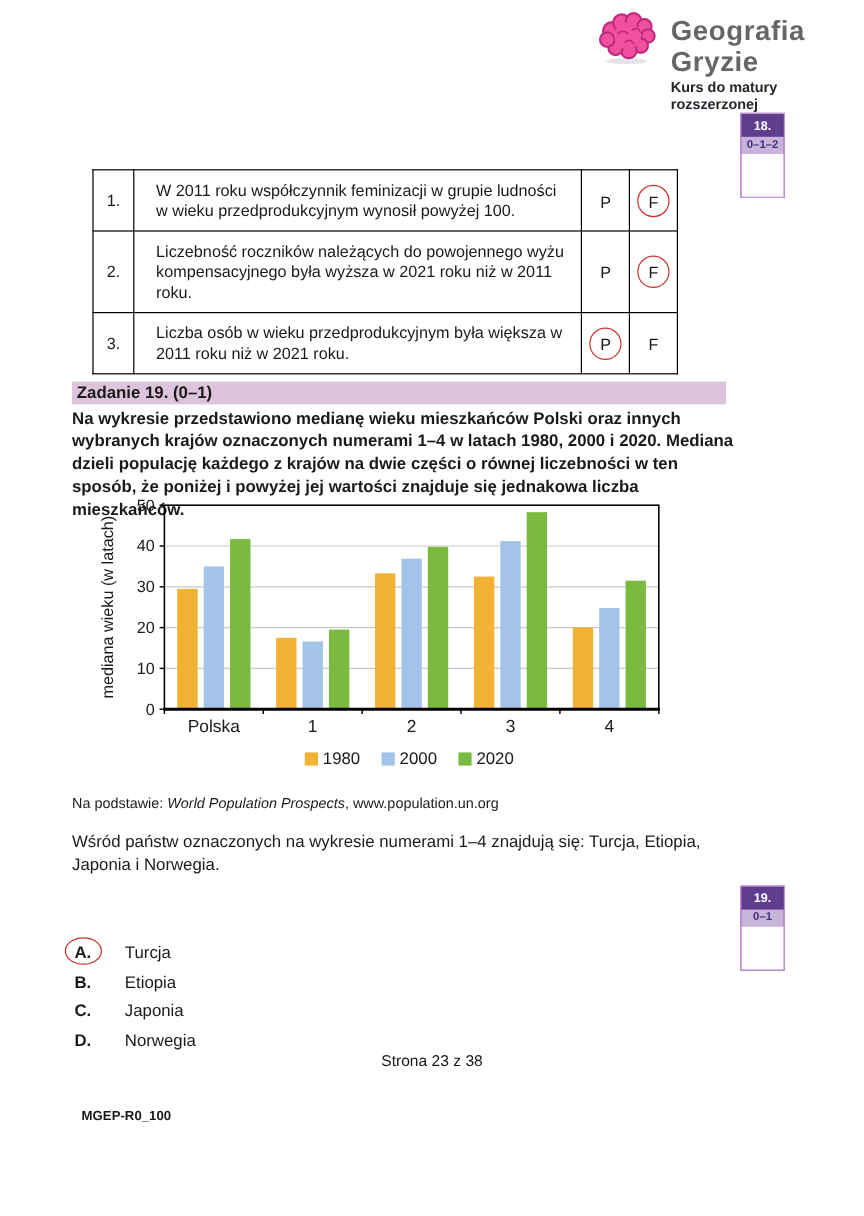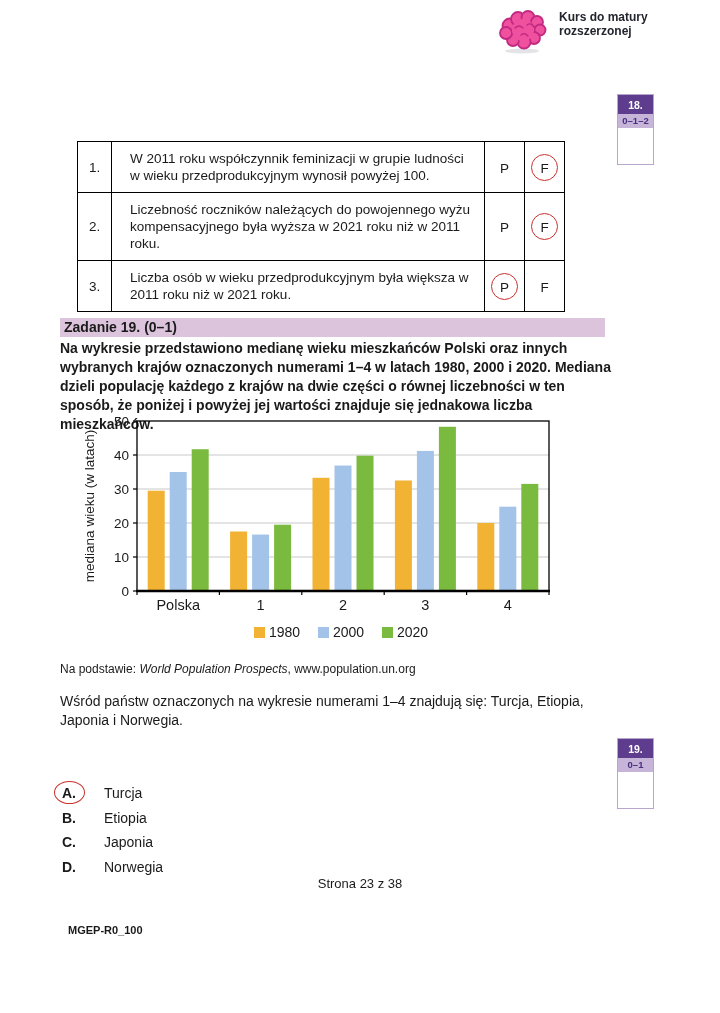--- a/index.html
+++ b/index.html
@@ -88,20 +88,21 @@
         </g>
         <circle cx="26" cy="22" r="11" fill="#F0519F"></circle>
         <g stroke="#C12A80" stroke-width="1.4" fill="none" stroke-linecap="round">
           <path d="M18 20 q4 -4 8 0"></path>
           <path d="M24 27 q4 -3 7 1"></path>
           <path d="M30 17 q4 -3 7 2"></path>
         </g>
       </svg>
     </span>
     <div class="brand-text">
+      <div class="brand-title">Geografia Gryzie</div>
       <div class="brand-sub">Kurs do matury rozszerzonej</div>
     </div>
   </div>
 
 
   <div class="badge" style="left:617px;top:94px;">
     <div class="badge-num">18.</div>
     <div class="badge-pts">0–1–2</div>
     <div class="badge-box"></div>
   </div>

